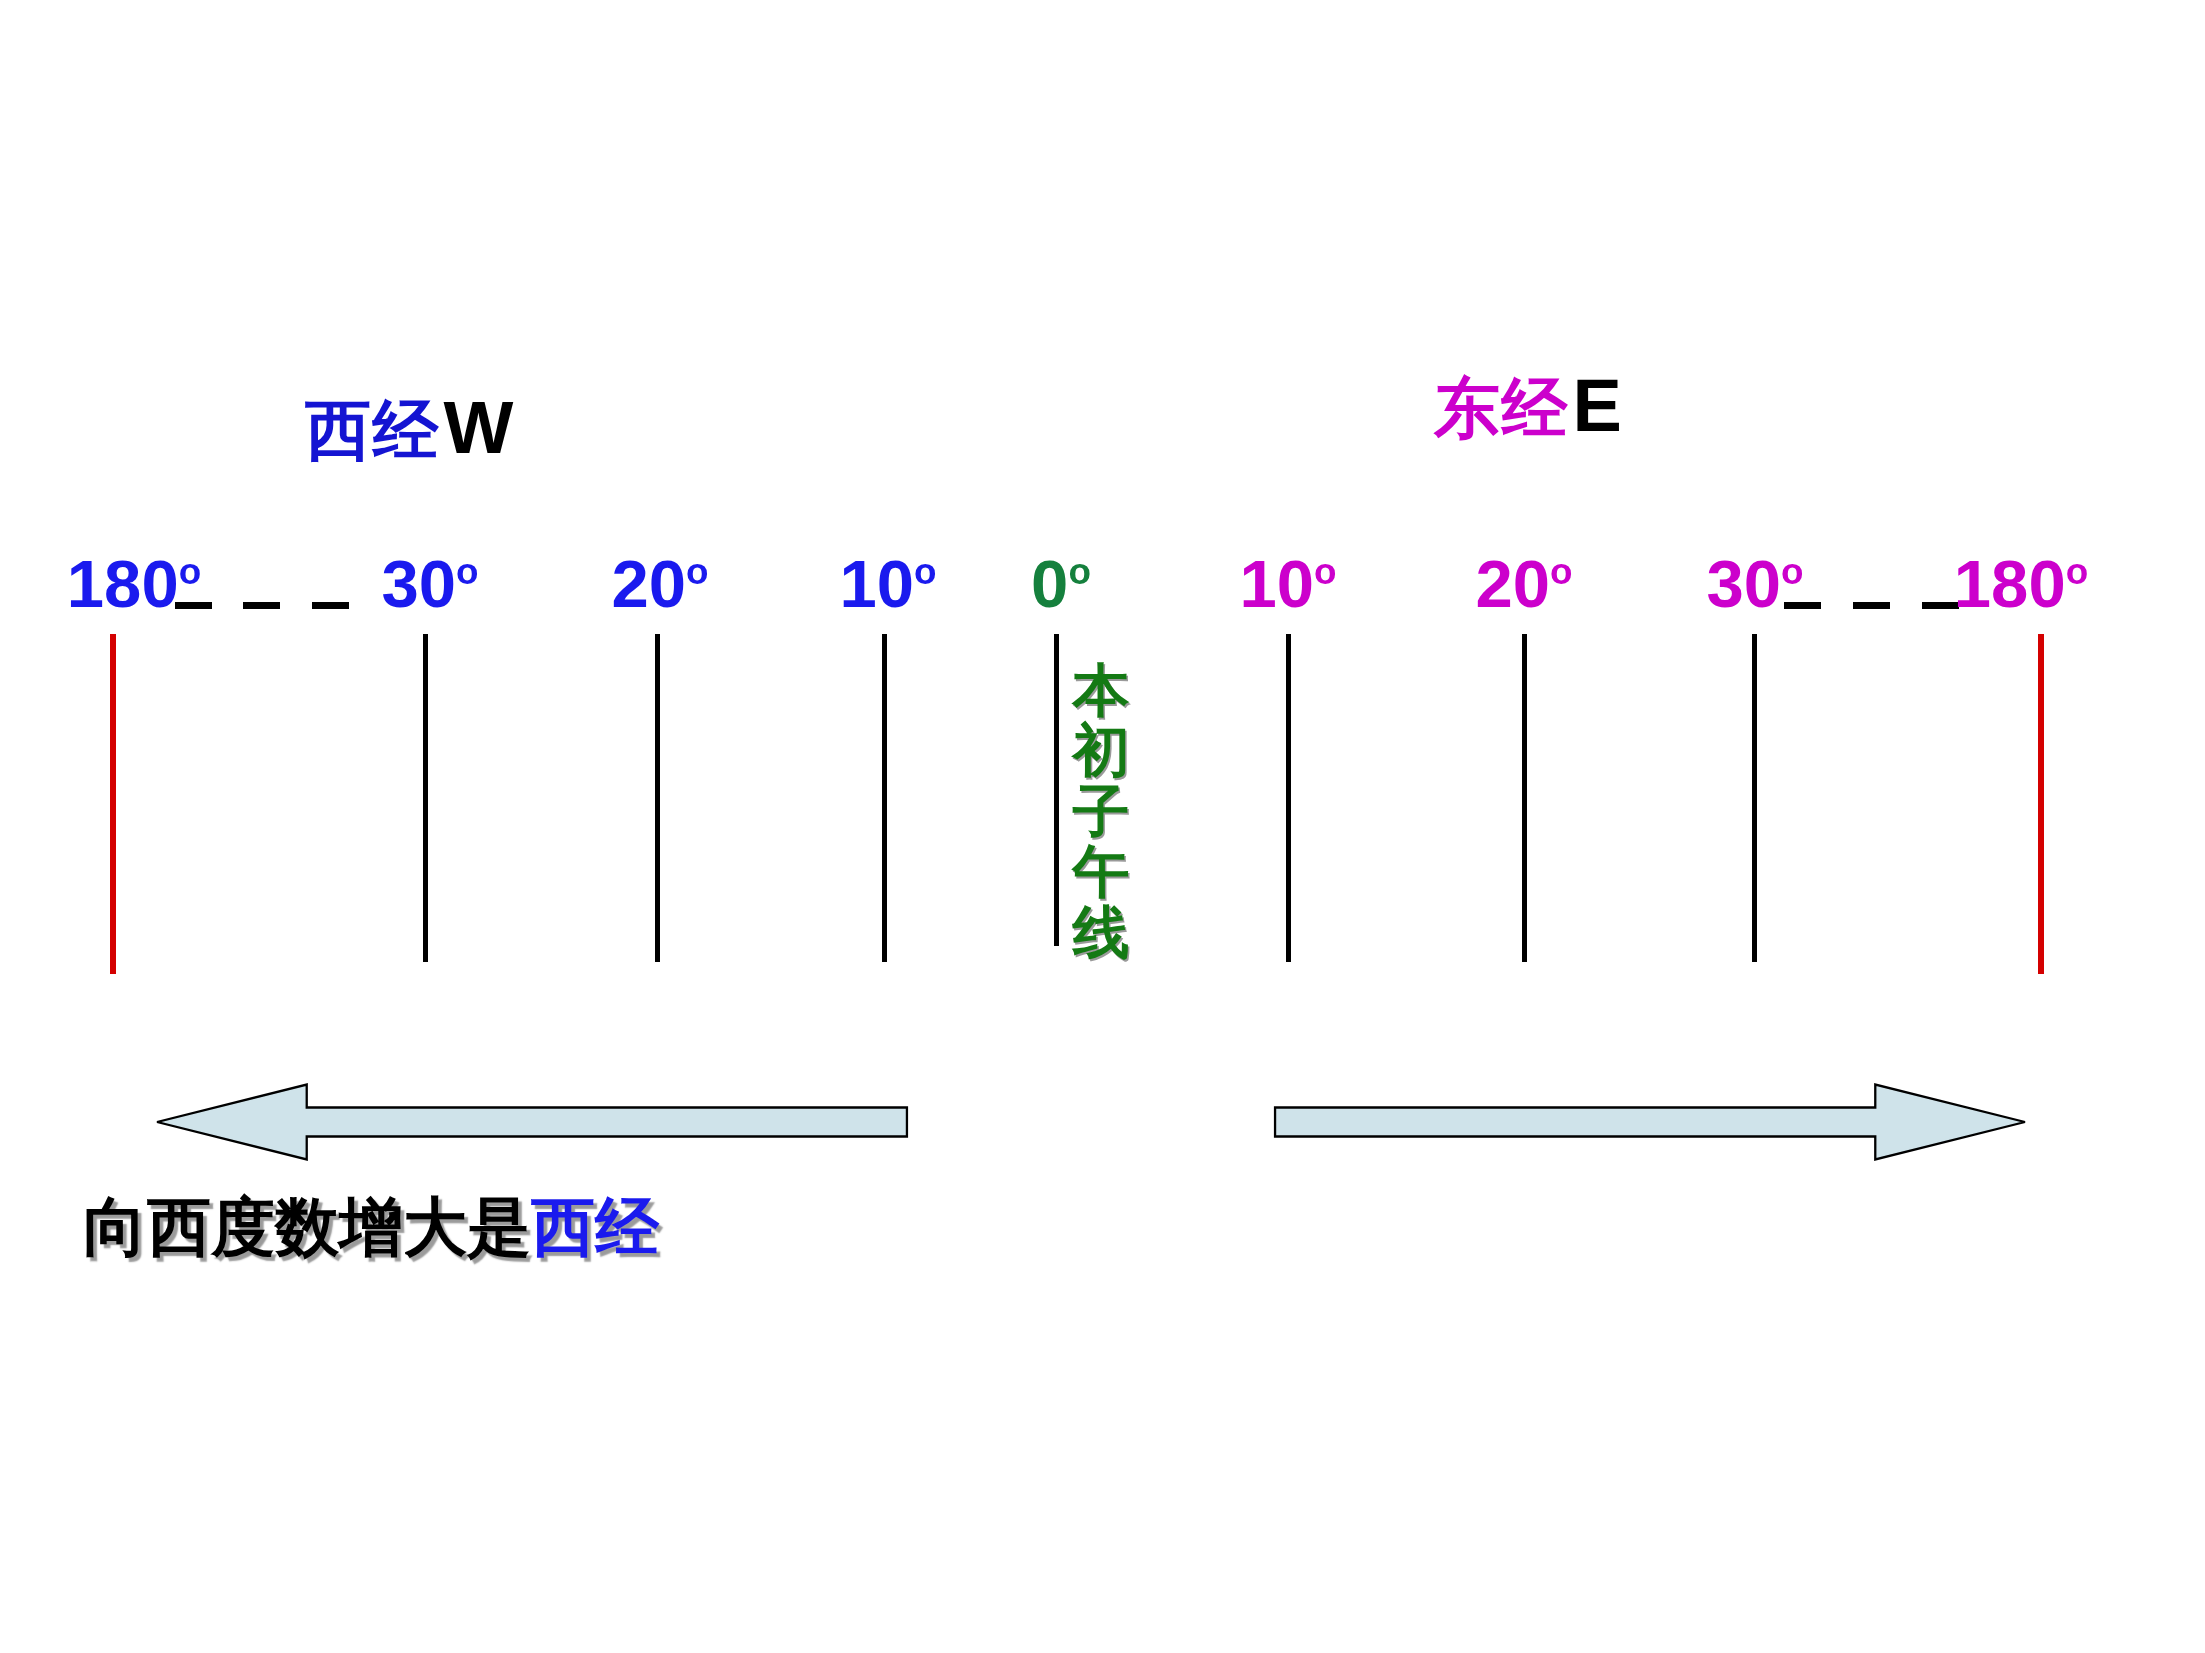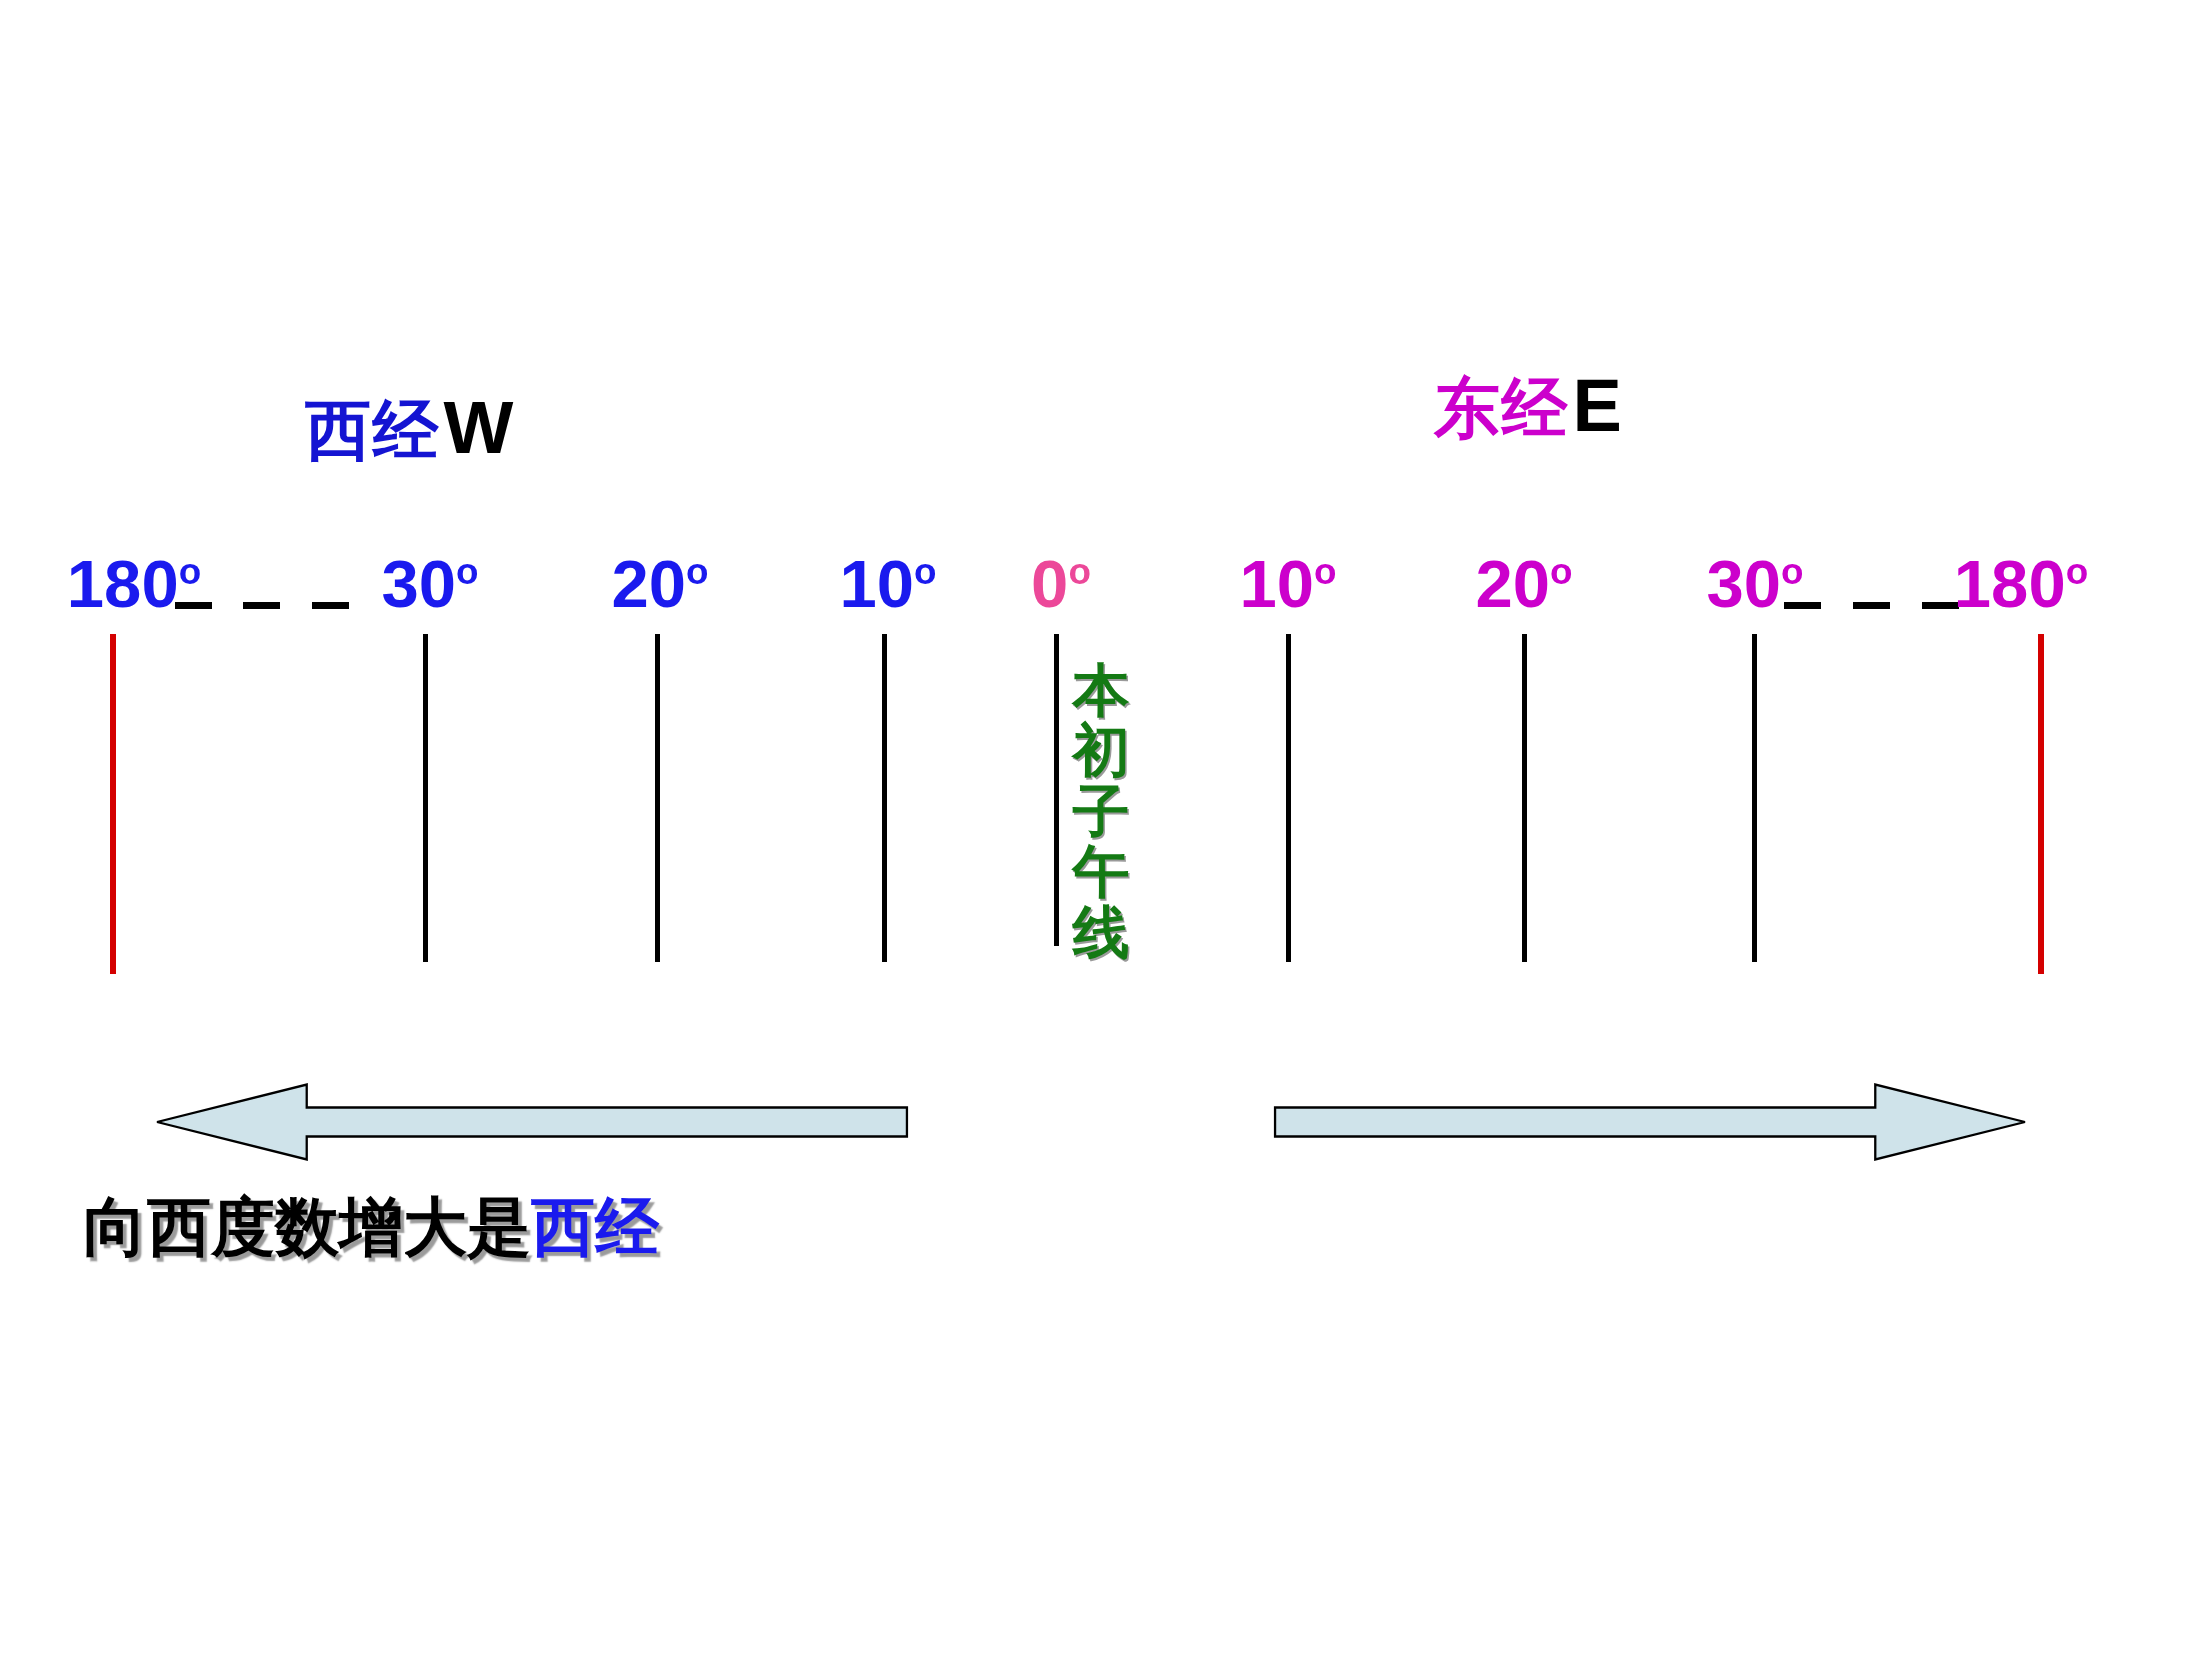--- a/index.html
+++ b/index.html
@@ -57,21 +57,21 @@
     transform: translateX(-50%);
   }
   .deg-label sup {
     font-size: 0.55em;
     vertical-align: super;
     line-height: 0;
     font-weight: bold;
   }
   .deg-west  { color: #1a1aee; }
   .deg-east  { color: #cc00cc; }
-  .deg-zero  { color: #ec4899; }
+  .deg-zero  { color: #15803d; }
 
   
   .meridian {
     position: absolute;
     width: 5.4px;
     background: #000000;
   }
   .meridian.red { background: #d40000; width: 6.1px; }
 
   

